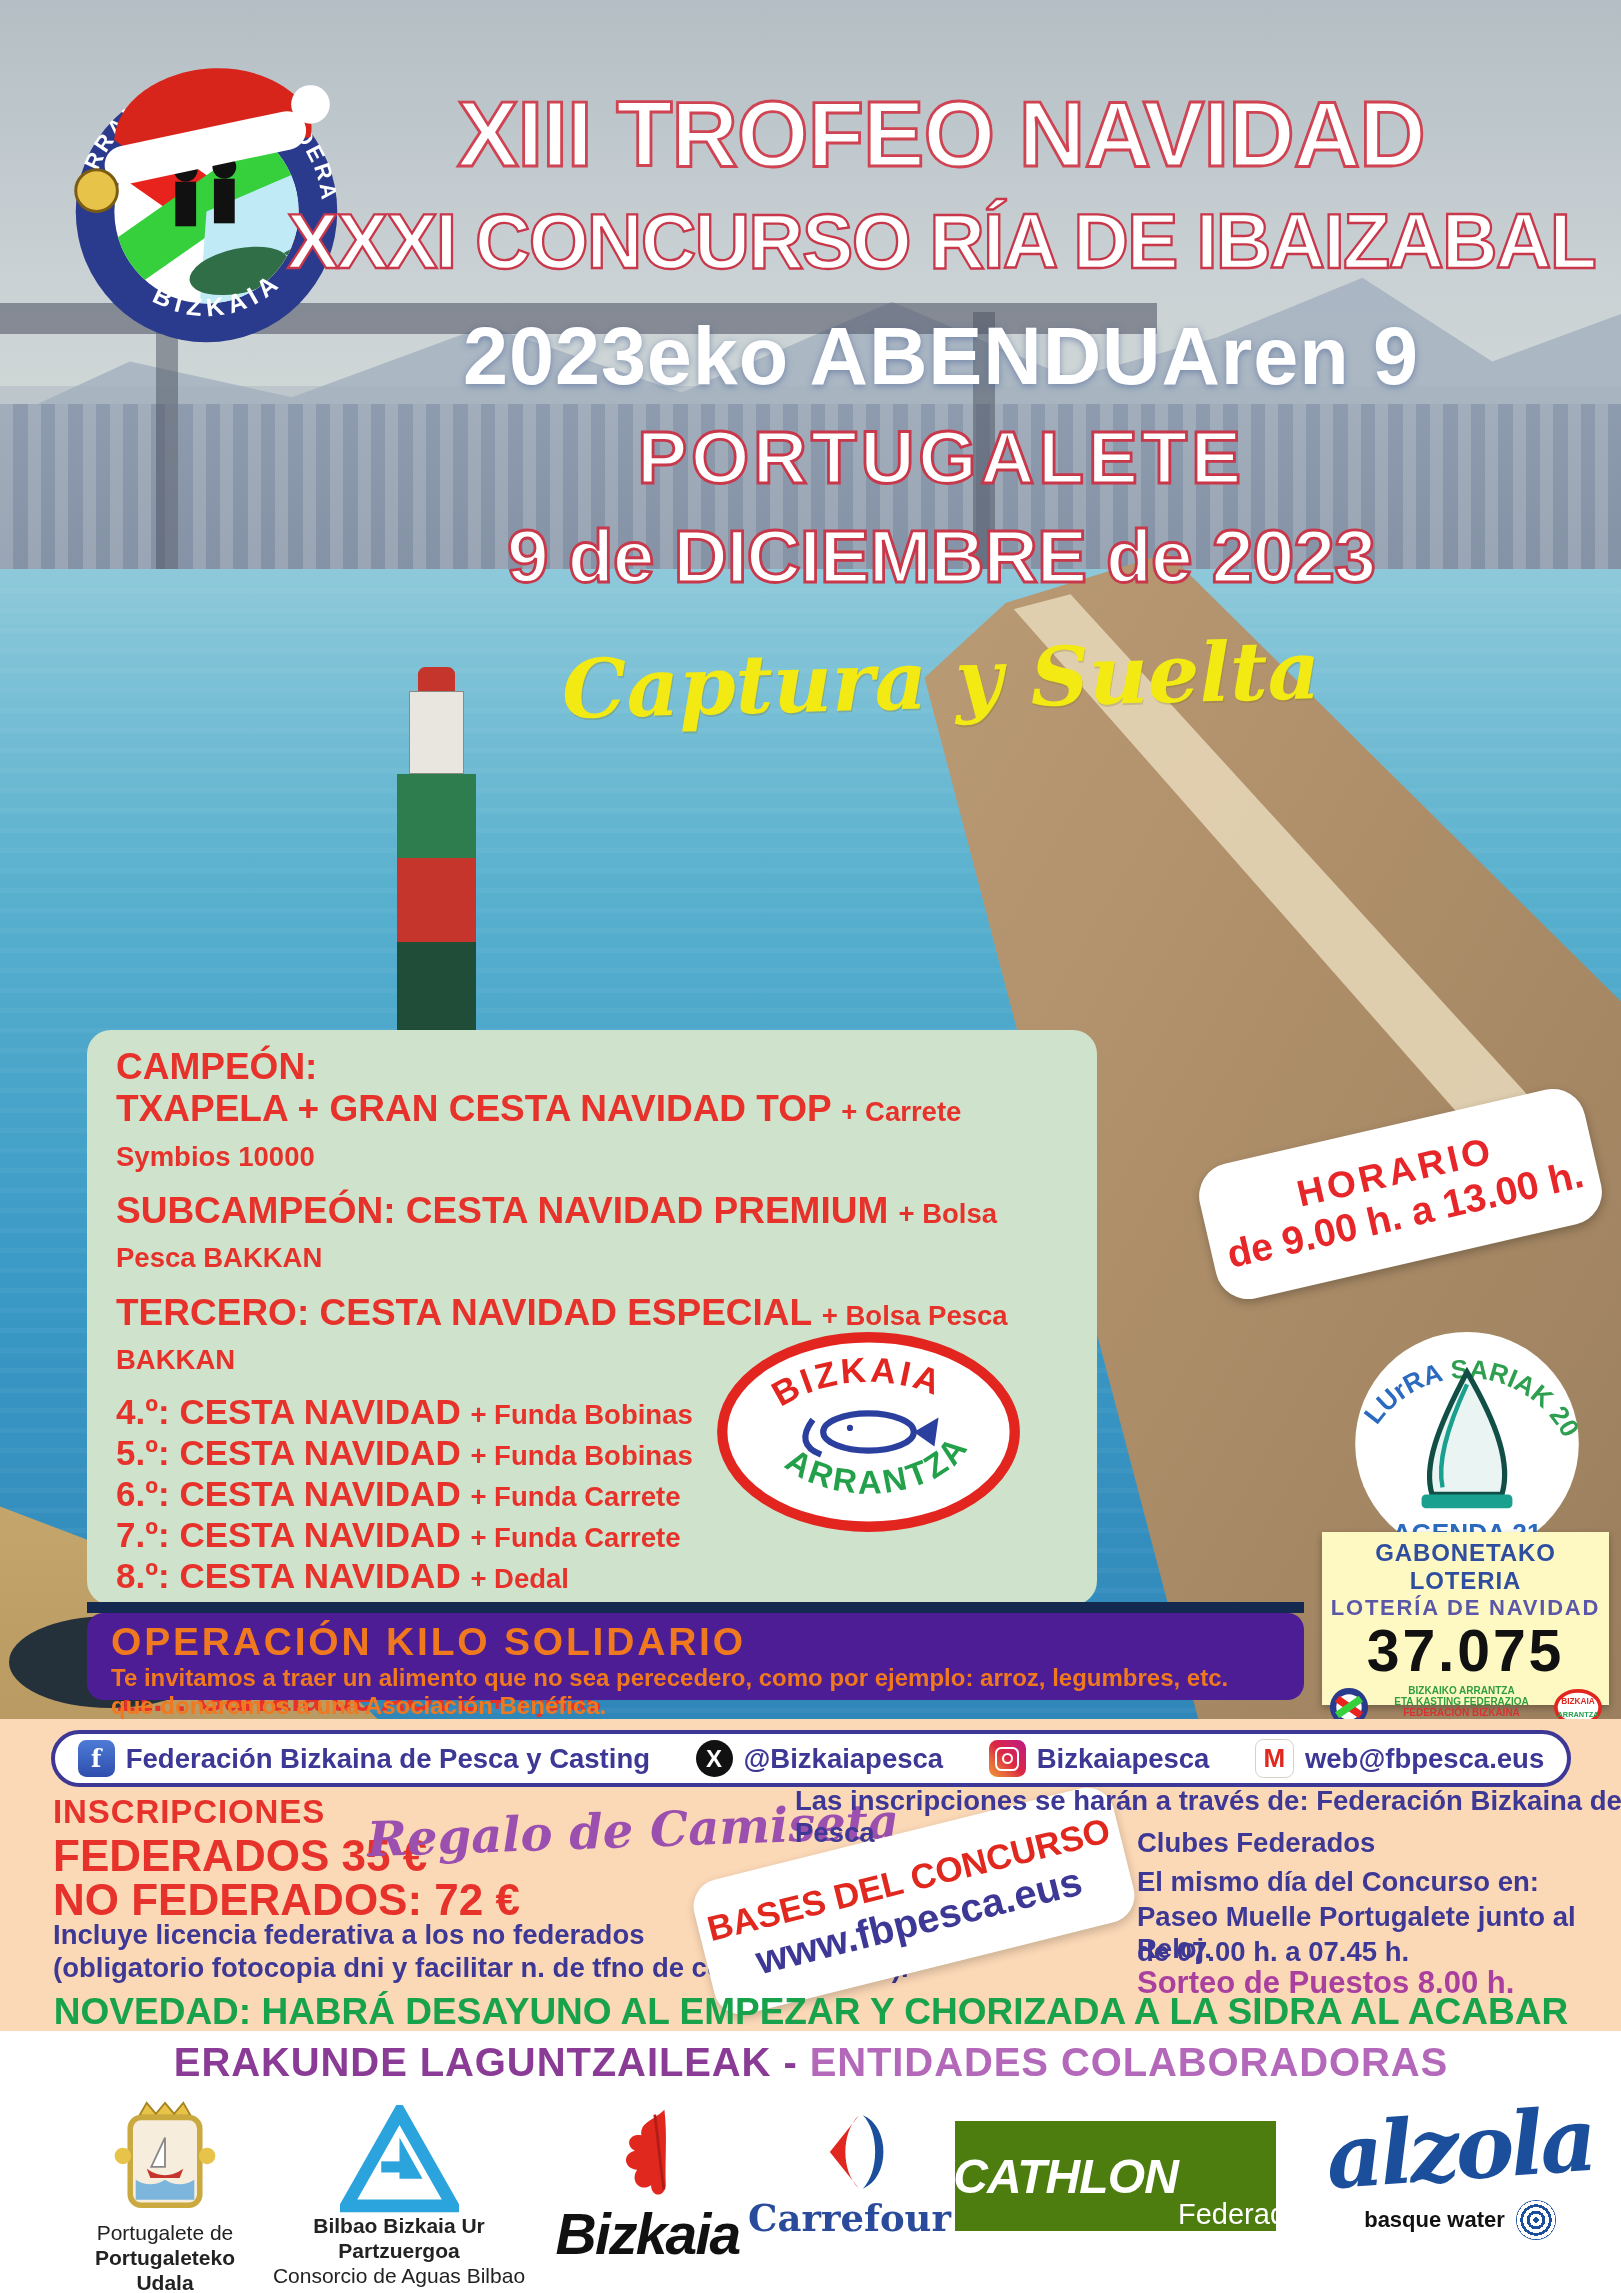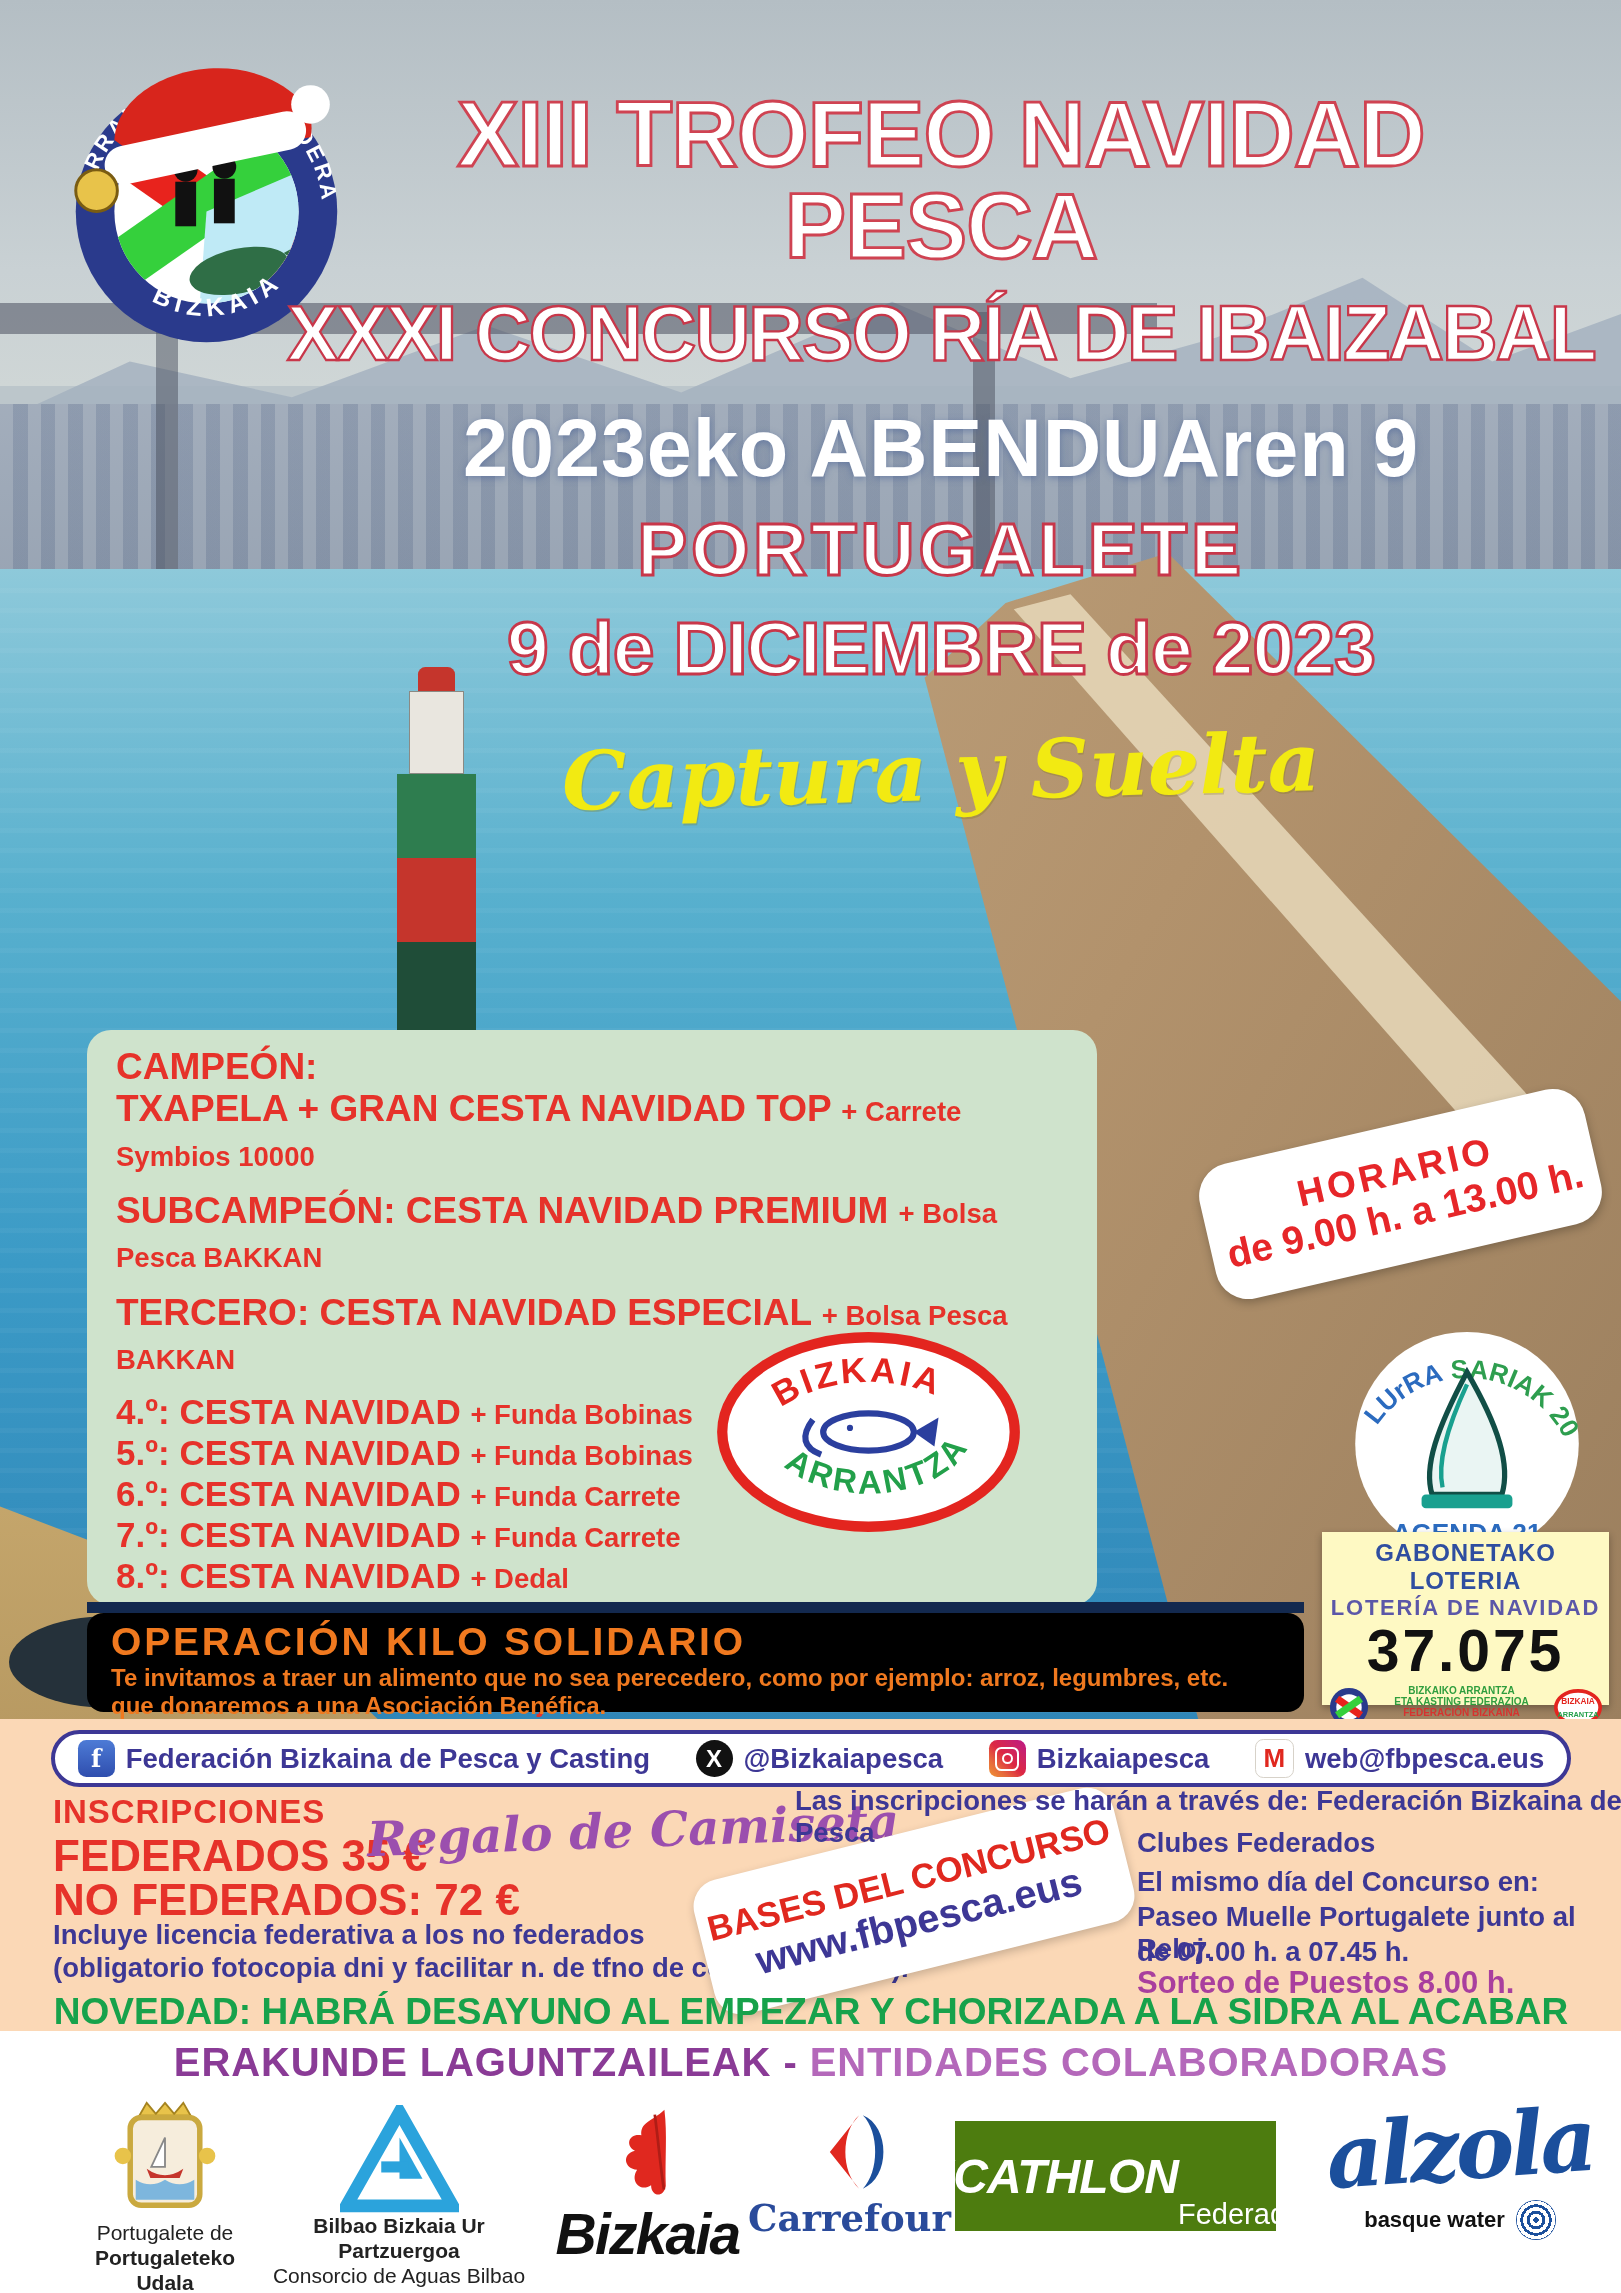--- a/index.html
+++ b/index.html
@@ -66,21 +66,21 @@
   .lottery{left:1322px;top:1532px;width:287px;height:173px;background:#fef9c3;box-shadow:0 2.8px 7.3px rgba(0,0,0,.3);
            text-align:center;font-weight:bold;}
   .lot1{font-size:24px;color:#2f4ea0;margin-top:7.3px;letter-spacing:0.9px;}
   .lot2{font-size:22px;color:#5b57a8;letter-spacing:1.8px;}
   .lotnum{font-size:59px;color:#111;letter-spacing:2.8px;line-height:1.05;}
   .lotrow{display:flex;align-items:center;justify-content:space-between;padding:1.8px 7.3px;}
   .lotfed{font-size:10px;line-height:11px;font-weight:bold;}
   .fgreen{color:#2f9e3e;} .fred{color:#d5332f;}
 
   
-  .opband{left:87px;top:1613px;width:1217px;height:99px;background:#000000;border-radius:16.5px;
+  .opband{left:87px;top:1613px;width:1217px;height:87px;background:#4c1d95;border-radius:16.5px;
           padding:7.3px 24px;box-sizing:border-box;color:#f0791f;font-weight:bold;}
   .optitle{font-size:39px;letter-spacing:2.8px;}
   .optext{font-size:24px;line-height:27.5px;}
 
   
   .peach{left:0;top:1719px;width:1622px;height:312px;background:#fbd8b6;}
   .social{left:51px;top:1730px;width:1520px;height:57px;background:#fff;border:4.6px solid #3d3795;border-radius:37px;
           display:flex;align-items:center;justify-content:space-around;box-sizing:border-box;}
   .soc-item{display:flex;align-items:center;gap:11px;color:#3d3795;font-weight:bold;font-size:27.5px;cursor:pointer;}
   .icon40{width:37px;height:37px;border-radius:8.3px;display:flex;align-items:center;justify-content:center;
@@ -192,21 +192,20 @@
         <path d="M38 62 C 40 18 120 -6 162 34 C 170 42 172 52 170 60 L 60 78 Z" fill="#d8251c"></path>
         <rect x="30" y="54" width="138" height="26" rx="13" fill="#ffffff" transform="rotate(-12 100 66)"></rect>
         <circle cx="170" cy="38" r="13" fill="#ffffff"></circle>
         <circle cx="26" cy="96" r="14" fill="#e8c34a" stroke="#7a5c12" stroke-width="2"></circle>
       </g>
     </svg>
   </div>
 
   <div class="abs headings">
     <div class="stroke t1" style="margin-top:88px;">XIII TROFEO NAVIDAD</div>
-    <div class="stroke t2">PESCA</div>
     <div class="stroke sub" style="margin-top:16.5px;">XXXI CONCURSO RÍA DE IBAIZABAL</div>
     <div class="basque" style="margin-top:24px;">2023eko ABENDUAren 9</div>
     <div class="stroke loc" style="margin-top:11px;">PORTUGALETE</div>
     <div class="stroke dia" style="margin-top:13px;">9 de DICIEMBRE de 2023</div>
     <div class="tagline" style="margin-top:33px;">Captura y Suelta</div>
   </div>
 
   <div class="abs panel">
     <div class="plabel">CAMPEÓN:</div>
     <div class="prow-top">

